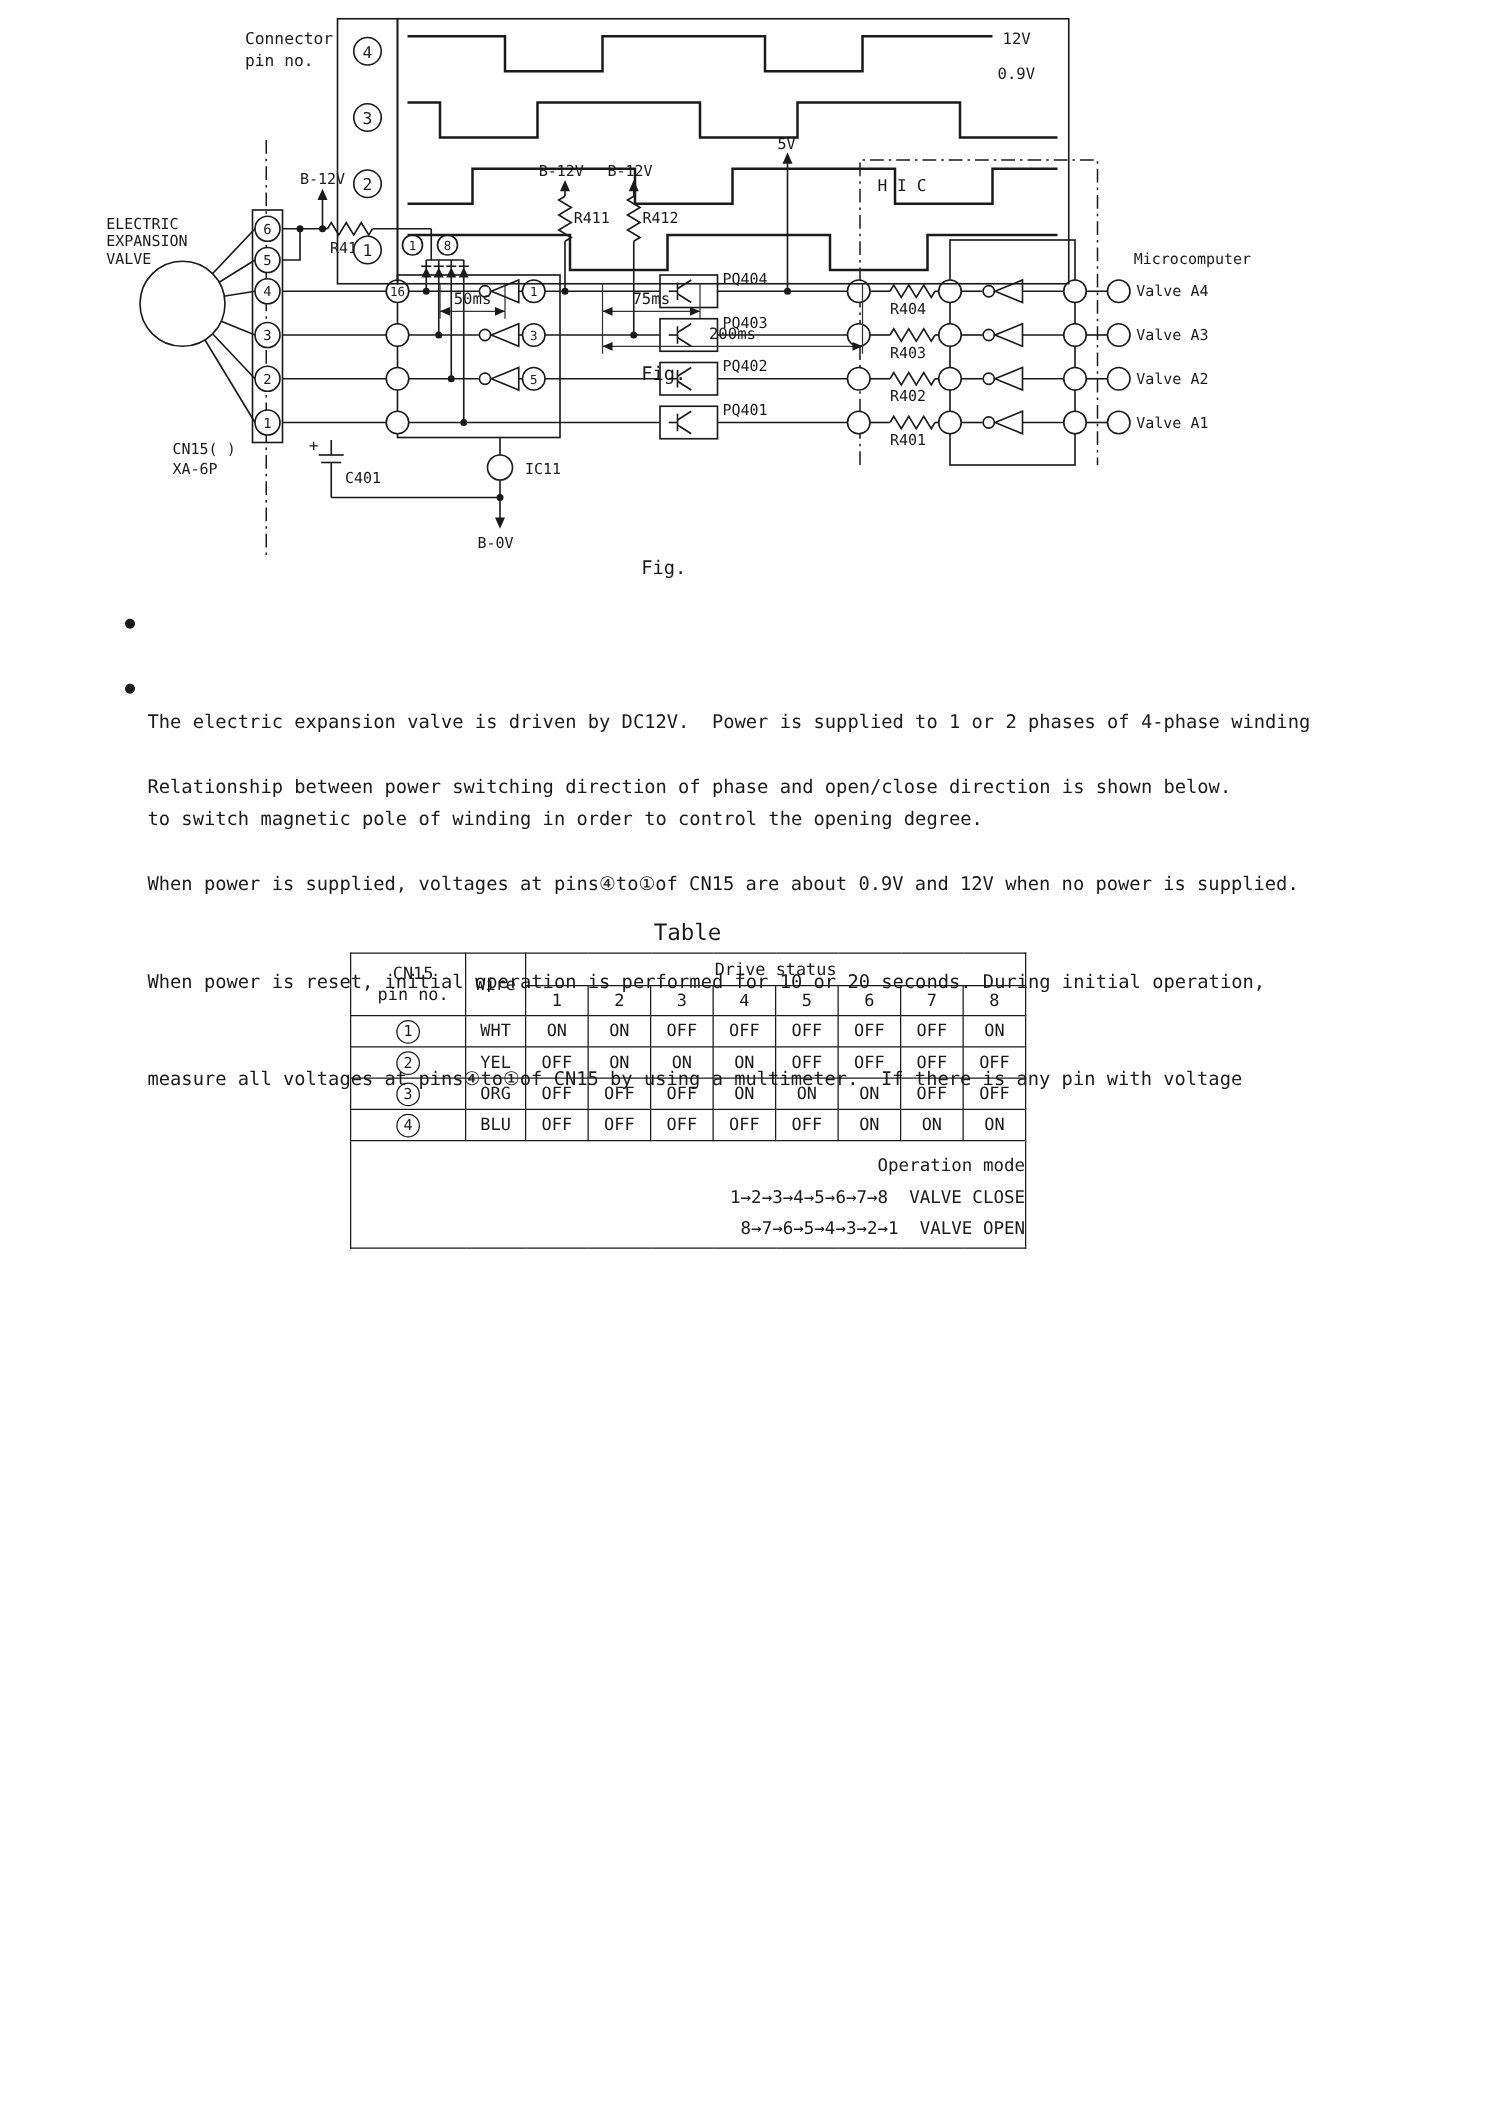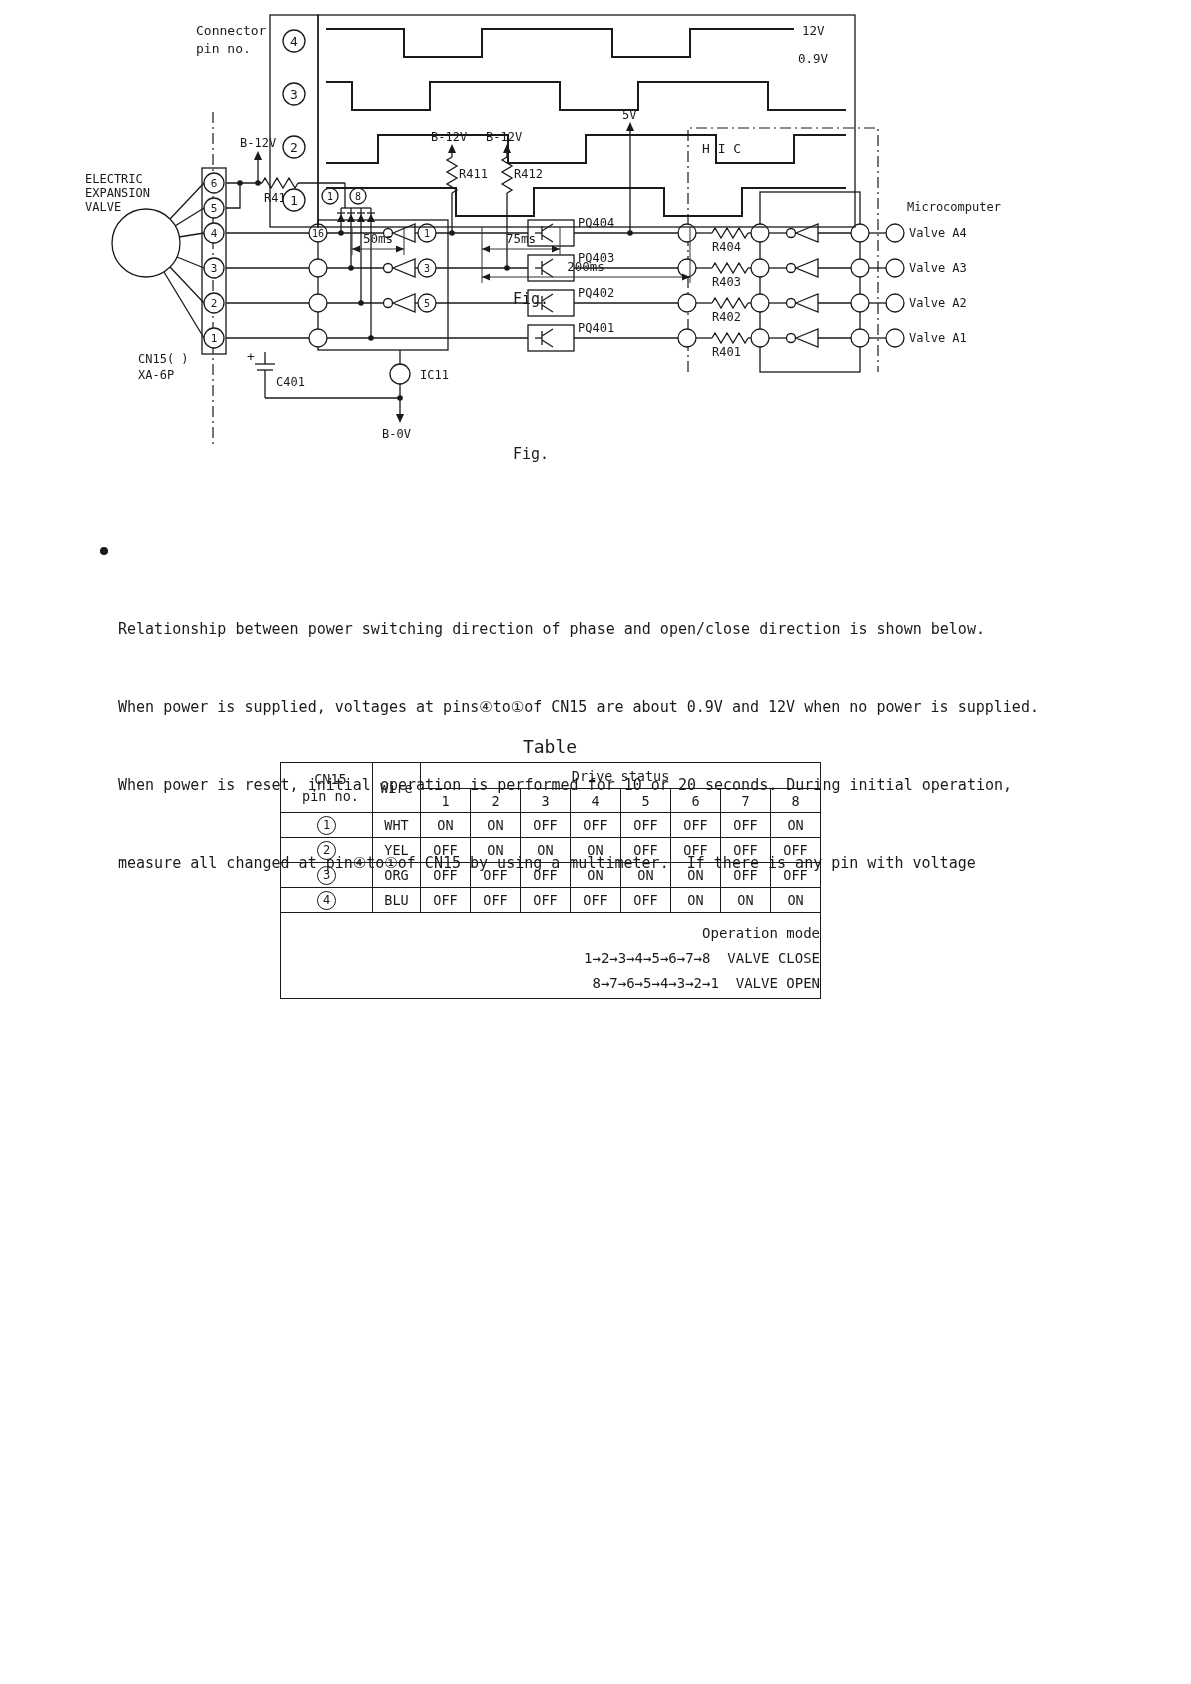--- a/index.html
+++ b/index.html
@@ -312,26 +312,31 @@
       <circle cx="860" cy="338" r="9" class="node"></circle>
       <line x1="869" y1="338" x2="886" y2="338" class="wire"></line>
       <circle cx="895" cy="338" r="9" class="node"></circle>
       <text x="909" y="342" font-size="12">Valve A1</text>
     </g>
     <text x="907" y="211" font-size="12">Microcomputer</text>
 
     <text x="531" y="459" font-size="15" text-anchor="middle">Fig.</text>
   </svg>
 
+  <div class="bullet-block" style="top:486px">
+    <span class="dot"></span>
+    <div>The electric expansion valve is driven by DC12V.  Power is supplied to 1 or 2 phases of 4-phase winding</div>
+    <div>to switch magnetic pole of winding in order to control the opening degree.</div>
+  </div>
   <div class="bullet-block" style="top:538px">
     <span class="dot"></span>
     <div>Relationship between power switching direction of phase and open/close direction is shown below.</div>
     <div>When power is supplied, voltages at pins④to①of CN15 are about 0.9V and 12V when no power is supplied.</div>
     <div>When power is reset, initial operation is performed for 10 or 20 seconds. During initial operation,</div>
-    <div>measure all changed at pin④to①of CN15 by using a multimeter.  If there is any pin with voltage</div>
+    <div>measure all voltages at pins④to①of CN15 by using a multimeter.  If there is any pin with voltage</div>
   </div>
 
   <div class="tbl-title">Table</div>
   <div id="tablewrap">
     <table id="drive-table">
       <colgroup>
         <col style="width:92px">
           <col style="width:48px">
         <col style="width:50px">
           <col style="width:50px">

